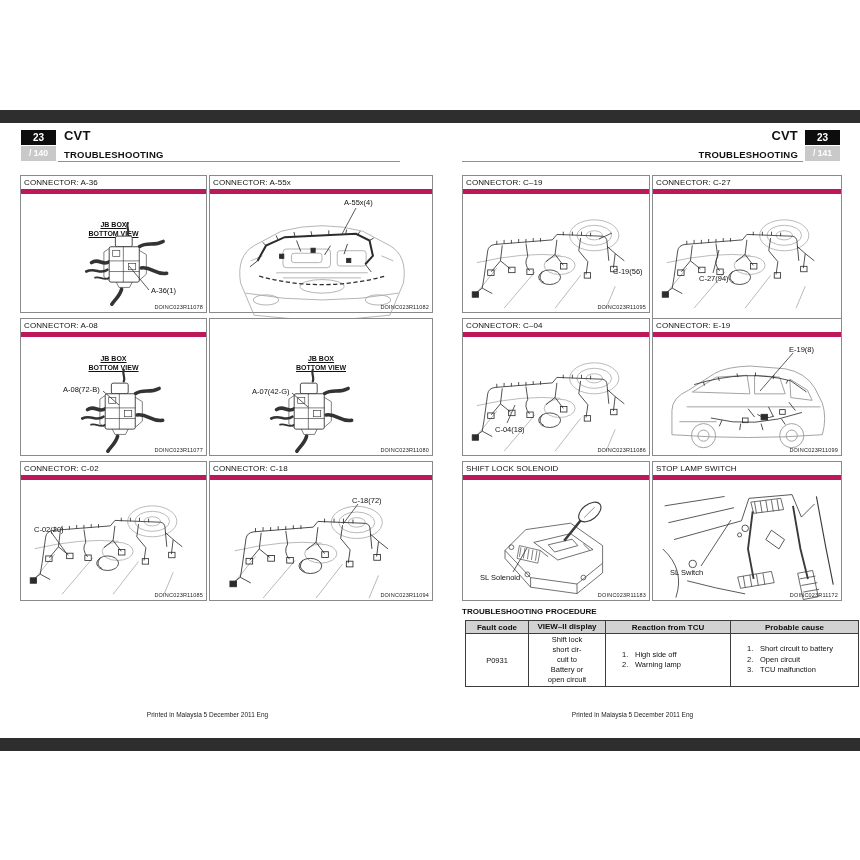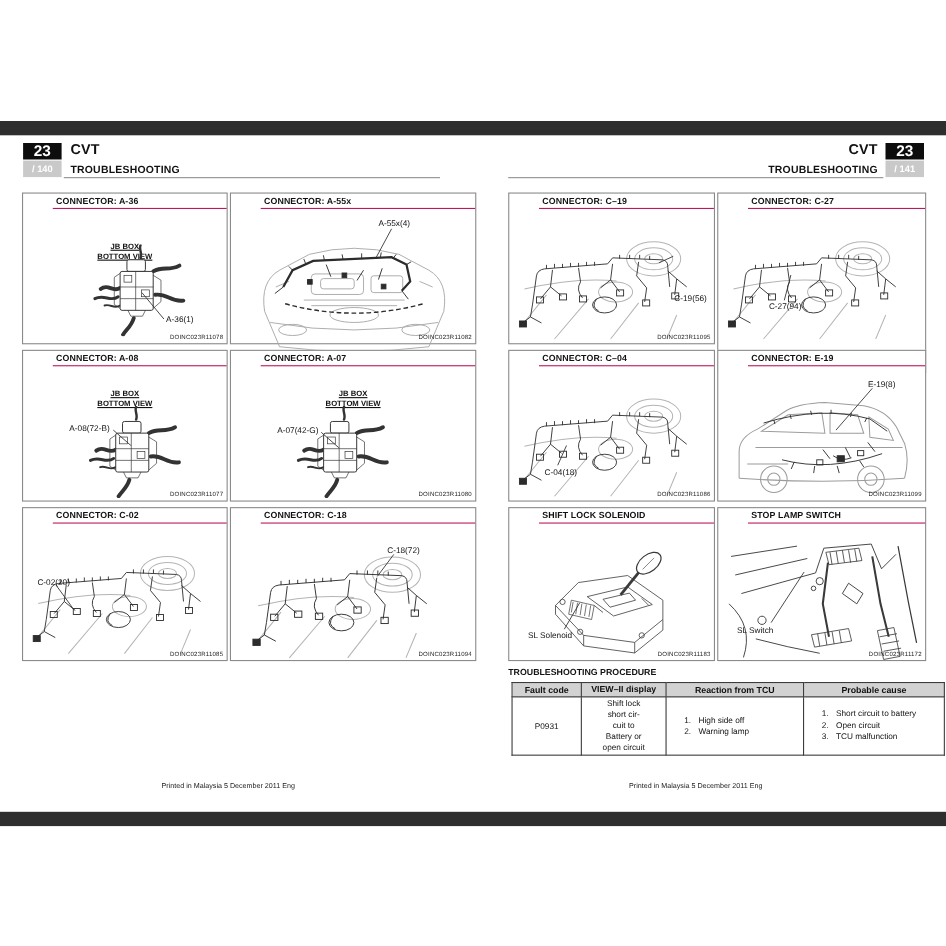--- a/index.html
+++ b/index.html
@@ -4,37 +4,37 @@
 <style>
   html,body{margin:0;padding:0;background:#fff;}
   .stage{position:relative;width:860px;height:860px;background:#fff;overflow:hidden;
          font-family:"Liberation Sans",sans-serif;color:#111;}
   .bar{position:absolute;left:0;width:860px;background:#2e2e2e;}
   #bar-top{top:110px;height:13px;}
   #bar-bottom{top:738px;height:13px;}
 
   
   .chapbox{position:absolute;width:35px;height:15px;background:#0d0d0d;color:#fff;
-           font-weight:bold;font-size:14px;line-height:15px;text-align:center;}
+           font-weight:bold;font-size:10px;line-height:15px;text-align:center;}
   .pagebox{position:absolute;width:35px;height:15px;background:#c9c9c9;color:#fff;
            font-weight:bold;font-size:8.5px;line-height:15px;text-align:center;}
   #chap-l{left:21px;top:130px;}  #page-l{left:21px;top:146px;}
   #chap-r{left:805px;top:130px;} #page-r{left:805px;top:146px;}
   .chaptitle{position:absolute;font-size:13px;font-weight:bold;letter-spacing:0.2px;}
   .sectitle{position:absolute;font-size:9.5px;font-weight:bold;letter-spacing:0.2px;}
   #cvt-l{left:64px;top:128px;} #ts-l{left:64px;top:149px;}
   #cvt-r{right:62px;top:128px;text-align:right;} #ts-r{right:62px;top:149px;text-align:right;}
   .hrule{position:absolute;height:1px;background:#8f8f8f;}
   #rule-l{left:58px;top:161px;width:342px;}
   #rule-r{left:462px;top:161px;width:341px;}
 
   
   .panel{position:absolute;border:1px solid #8a8a8a;background:#fff;box-sizing:border-box;}
-  .ptitle{height:13px;line-height:13px;padding-left:3px;font-size:8px;font-weight:bold;
-          border-bottom:1px solid #be185d;letter-spacing:0.1px;margin-left:27px;}
+  .ptitle{height:13px;line-height:13px;padding-left:3px;font-size:8px;font-weight:normal;
+          border-bottom:5px solid #be185d;letter-spacing:0.1px;}
   .pbody{position:absolute;left:0;top:14px;right:0;bottom:0;}
   .pcode{position:absolute;right:3px;bottom:2px;font-size:5.5px;color:#222;letter-spacing:0.2px;}
   .callout{position:absolute;font-size:7.5px;color:#111;white-space:nowrap;}
   .jbv{position:absolute;left:0;right:0;text-align:center;font-size:7px;font-weight:bold;
        text-decoration:underline;white-space:pre-line;line-height:8.5px;}
   .art{position:absolute;}
   svg.lead{position:absolute;left:0;top:0;width:100%;height:100%;overflow:visible;}
   svg.lead line{stroke:#333;stroke-width:0.8;}
 
   #p1{left:20px;top:175px;width:187px;height:138px;}
@@ -296,21 +296,20 @@
         </svg>
       <svg class="lead">
           <line x1="82" y1="58" x2="98" y2="72"></line>
         </svg>
       <div class="callout">A-08(72-B)</div>
       <div class="pcode">DOINC023R11077</div>
     </div>
   </div>
 
   <div class="panel" id="p4">
-    <div class="ptitle">CONNECTOR: A-07</div>
     <div class="pbody">
       <div class="jbv">JB BOX
 BOTTOM VIEW</div>
       <svg class="art art-jb">
           <use href="#sym-jb"></use>
         </svg>
       <svg class="lead">
           <line x1="82" y1="60" x2="98" y2="74"></line>
         </svg>
       <div class="callout">A-07(42-G)</div>

